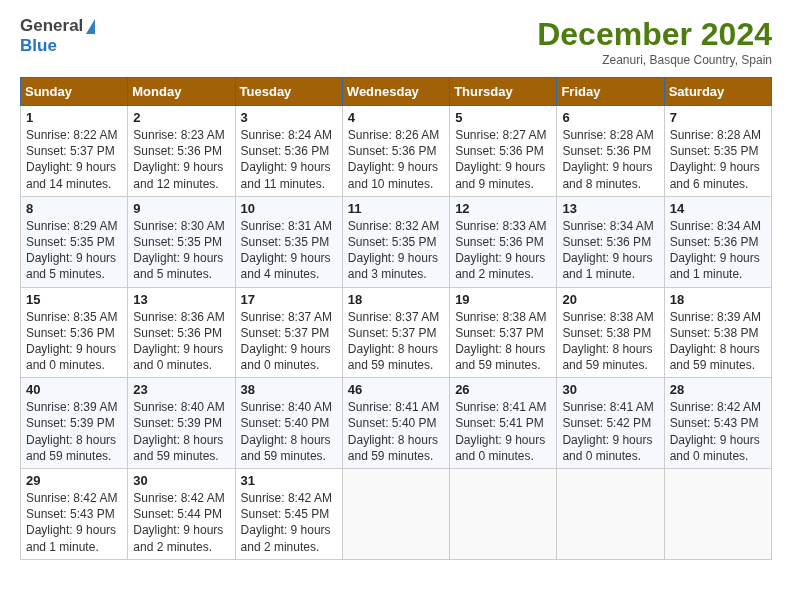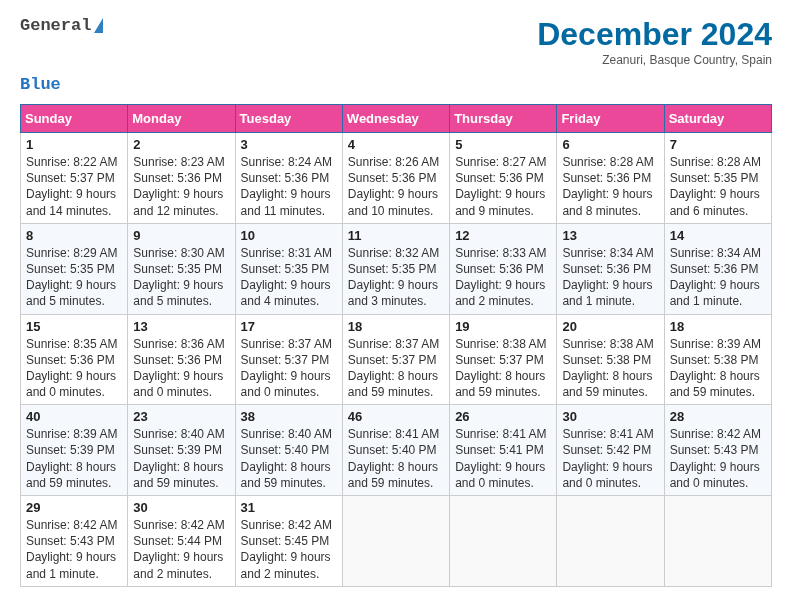--- a/index.html
+++ b/index.html
@@ -15,33 +15,33 @@
       justify-content: space-between;
       align-items: flex-start;
       margin-bottom: 10px;
     }
     .title-area {
       text-align: right;
     }
     .month-title {
       font-size: 32px;
       font-weight: bold;
-      color: #0369a1;
+      color: #4d7c0f;
     }
     .location-title {
       font-size: 12px;
       color: #555;
     }
     .calendar {
       width: 100%;
       border-collapse: collapse;
       table-layout: fixed;
     }
     .calendar thead th {
-      background-color: #ec4899;
+      background-color: #a16207;
       color: #fff;
       font-size: 13px;
       font-weight: bold;
       padding: 6px 4px;
       text-align: left;
       border: 1px solid #2e6aaa;
     }
     .calendar tbody td {
       vertical-align: top;
       padding: 4px 5px;
@@ -65,22 +65,21 @@
       font-size: 12px;
       line-height: 1.35;
       color: #333;
     }
     .empty-cell {
       background: #f9f9f9 !important;
     }
     .logo-wrapper {
       display: flex;
       flex-direction: column;
-      font-family: Liberation Mono, monospace;
-      gap: 40px;
+      font-family: Liberation Sans, sans-serif;
     }
     .logo-line1 {
       display: flex;
       align-items: center;
     }
     .general-text {
       font-size: 17px;
       font-weight: bold;
       color: #444;
     }

